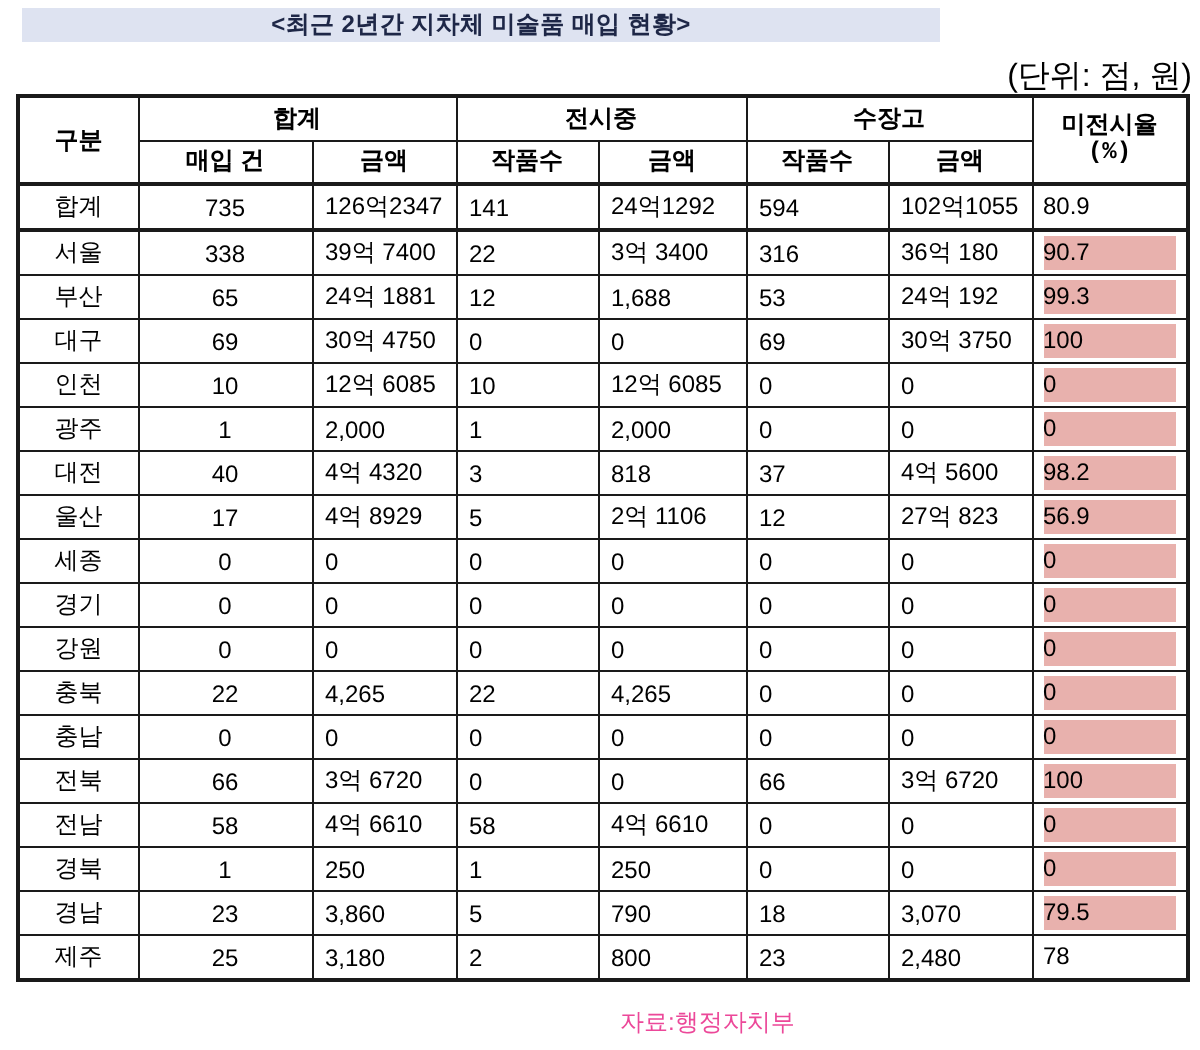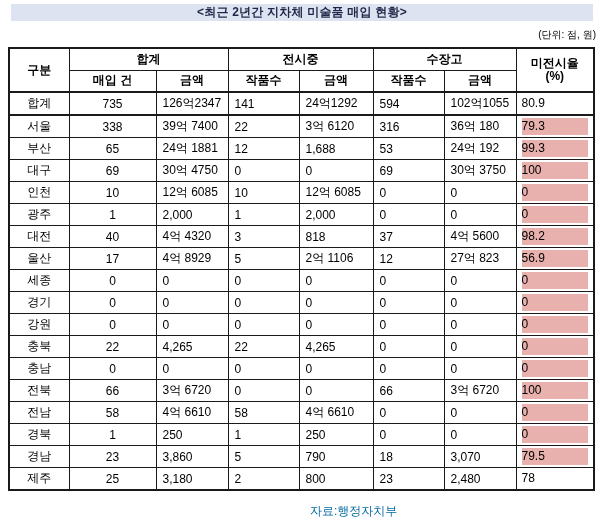--- a/index.html
+++ b/index.html
@@ -6,31 +6,31 @@
   html, body { background:#ffffff; }
   body {
     position:relative;
     width:600px; height:525px;
     font-family:"Liberation Sans","DejaVu Sans",sans-serif;
     color:#000;
     overflow:hidden;
   }
   .title-bar {
     position:absolute; left:11px; top:4px;
-    width:582px; height:17px;
+    width:459px; height:17px;
     background:var(--title-bg,#dee3f1);
     text-align:center;
     font-size:12px; font-weight:bold; color:#1e2747;
     line-height:17px;
     letter-spacing:0.2px;
     white-space:nowrap;
   }
   .unit-note {
     position:absolute; top:28px; right:4px;
-    font-size:10px; color:#000; white-space:nowrap;
+    font-size:16px; color:#000; white-space:nowrap;
   }
   table.main {
     position:absolute; left:8px; top:47px;
     width:585px;
     border-collapse:collapse;
     table-layout:fixed;
     border:2px solid var(--border,#1a1a1a);
   }
   table.main th, table.main td {
     border:1px solid var(--border,#1a1a1a);
@@ -38,36 +38,36 @@
     font-size:12px;
   }
   thead th {
     font-weight:bold;
     text-align:center;
     vertical-align:middle;
     height:22px;
     line-height:13px;
   }
   thead { border-bottom:2px solid var(--border,#1a1a1a); }
-  .rate-head { font-size:11.5px; }
+  .rate-head { font-size:11.5px;font-family:Liberation Mono, monospace; }
   tbody td { height:22px; vertical-align:middle; }
   tbody tr.total-row { border-bottom:2px solid var(--border,#1a1a1a); }
   td.c { text-align:center; }
   td.l { text-align:left; padding-left:6px; }
   td.r { text-align:center; padding:0; }
   .rate-box {
     display:block;
     margin:2px 5px;
     height:17px; line-height:17px;
     text-align:left;
   }
   .rate-box.hl { background:var(--hl,#e8b1ad); }
   .source {
     position:absolute; left:310px; top:503px;
-    font-size:12px; color:#0369a1; white-space:nowrap;
+    font-size:12px; color:#ec4899; white-space:nowrap;
   }
 </style>
 </head>
 <body>
 
 <div class="title-bar">&lt;최근 2년간 지차체 미술품 매입 현황&gt;</div>
 
 <div class="unit-note">(단위: 점, 원)</div>
 
 <table class="main">
@@ -112,25 +112,25 @@
     <td class="l">102억1055</td>
     <td class="r">
       <span class="rate-box">80.9</span>
     </td>
   </tr>
       <tr>
     <td class="c">서울</td>
     <td class="c">338</td>
     <td class="l">39억 7400</td>
     <td class="l">22</td>
-    <td class="l">3억 6120</td>
+    <td class="l">3억 3400</td>
     <td class="l">316</td>
     <td class="l">36억 180</td>
     <td class="r">
-      <span class="rate-box hl">79.3</span>
+      <span class="rate-box hl">90.7</span>
     </td>
   </tr>
       <tr>
     <td class="c">부산</td>
     <td class="c">65</td>
     <td class="l">24억 1881</td>
     <td class="l">12</td>
     <td class="l">1,688</td>
     <td class="l">53</td>
     <td class="l">24억 192</td>

